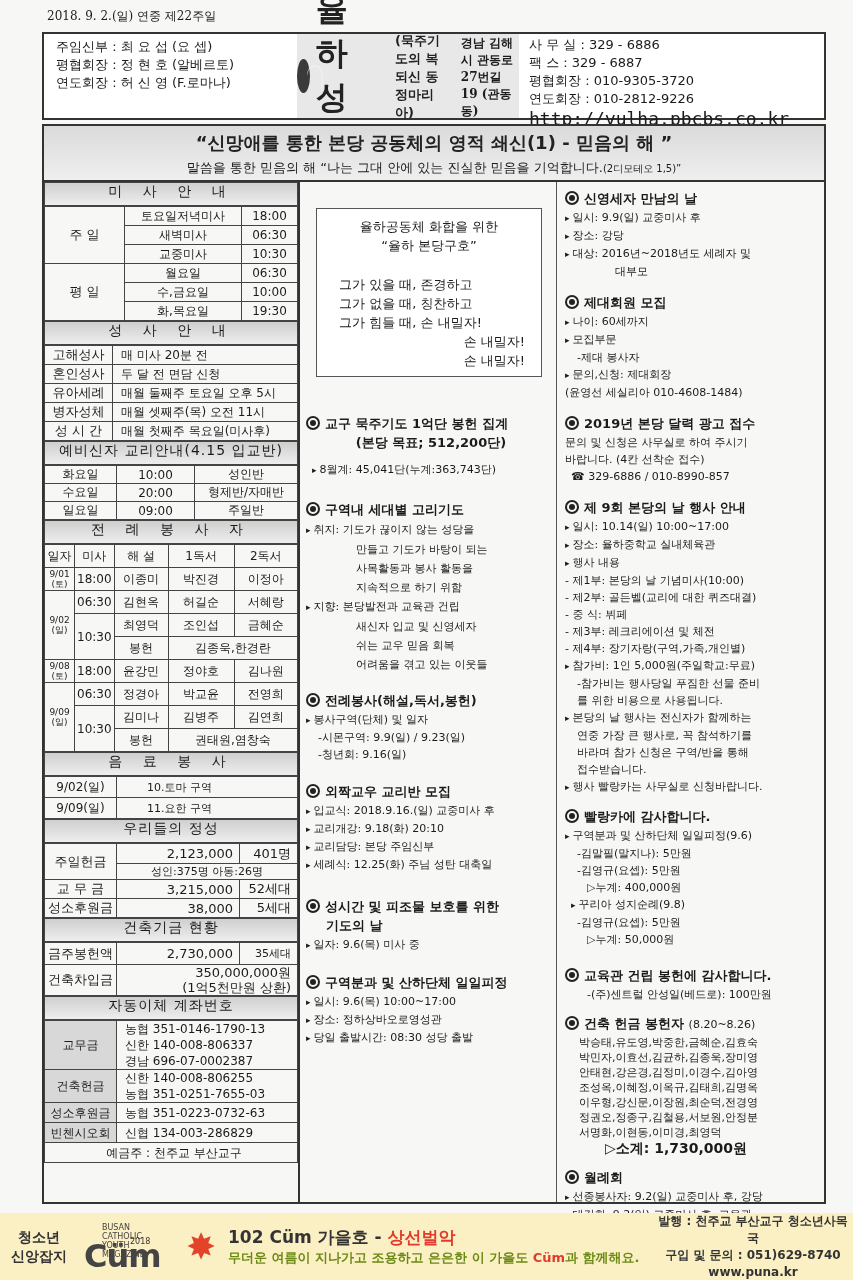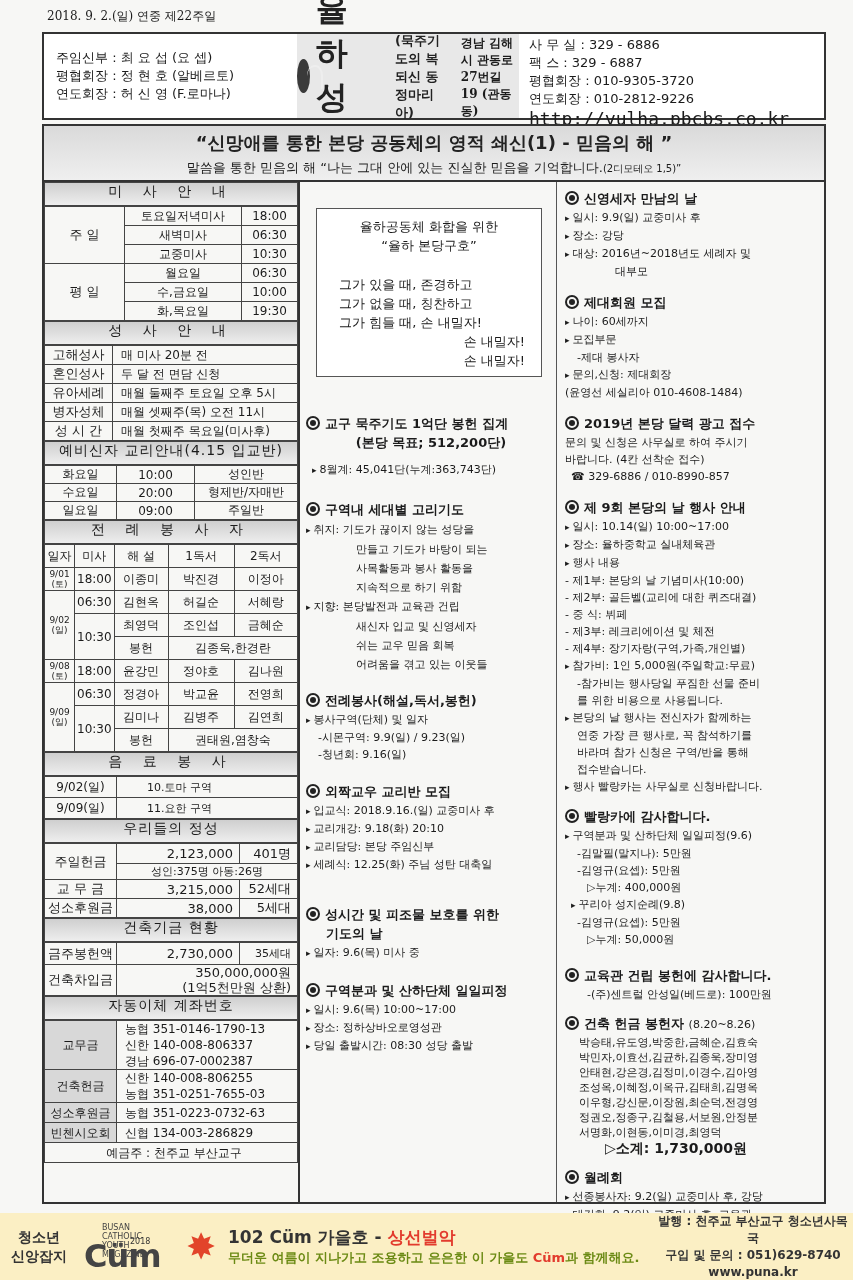--- a/index.html
+++ b/index.html
@@ -3,21 +3,21 @@
 <meta charset="utf-8">
 <style>
   * { box-sizing: border-box; margin: 0; padding: 0; }
   html, body { width: 853px; height: 1280px; background: #f7f7f5; overflow: hidden; }
   body { font-family: "DejaVu Sans", "Liberation Sans", sans-serif; color: #1b1b1b; position: relative; font-size: 12px; }
 
   .date-line { position: absolute; left: 47px; top: 8px; font-family: "DejaVu Serif", serif; font-size: 12px; }
 
   
   .header { position: absolute; left: 42px; top: 32px; width: 784px; height: 88px; border: 2px solid #333; background: #fff; display: flex; }
-  .hdr-left { width: 253px; padding: 4px 12px; display: flex; flex-direction: column; justify-content: center; font-size: 13px; }
+  .hdr-left { width: 253px; padding: 4px 12px; display: flex; flex-direction: column; justify-content: flex-start; font-size: 13px; }
   .hdr-center { width: 222px; background: #e8e8e8; display: flex; flex-direction: row; align-items: center; justify-content: center; gap: 16px; }
   .title-row { display: flex; align-items: center; gap: 6px; }
   .logo { width: 34px; height: 34px; border-radius: 50%; background: #3a3a3a; position: relative; }
   .logo::after { content: ""; position: absolute; left: 10px; top: 6px; width: 14px; height: 22px; border: 2px solid #eee; border-radius: 50% 50% 10% 60%; border-left: none; border-bottom: none; }
   .church-name { font-size: 32px; font-weight: bold; letter-spacing: 10px; color: #222; }
   .church-sub { font-size: 13px; font-weight: bold; color: #222; margin-top: 2px; }
   .church-addr { font-size: 12px; font-weight: bold; margin-top: 3px; font-family: "DejaVu Serif", serif; }
   .hdr-right { flex: 1; padding: 2px 10px; display: flex; flex-direction: column; justify-content: space-around; font-size: 13px; }
   .hdr-right .url { font-family: "DejaVu Sans Mono", monospace; font-size: 18px; }
 
@@ -384,21 +384,21 @@
     </div>
 
     <div class="art" style="margin-top:20px">
       <h3><span class="bul"></span><span>외짝교우 교리반 모집</span></h3>
       <div class="li">입교식: 2018.9.16.(일) 교중미사 후</div>
       <div class="li">교리개강: 9.18(화) 20:10</div>
       <div class="li">교리담당: 본당 주임신부</div>
       <div class="li">세례식: 12.25(화) 주님 성탄 대축일</div>
     </div>
 
-    <div class="art" style="margin-top:32px">
+    <div class="art" style="margin-top:24px">
       <h3><span class="bul"></span><span>성시간 및 피조물 보호를 위한</span></h3>
       <h3 style="padding-left:20px">기도의 날</h3>
       <div class="li">일자: 9.6(목) 미사 중</div>
     </div>
 
     <div class="art" style="margin-top:20px">
       <h3><span class="bul"></span><span>구역분과 및 산하단체 일일피정</span></h3>
       <div class="li">일시: 9.6(목) 10:00~17:00</div>
       <div class="li">장소: 정하상바오로영성관</div>
       <div class="li">당일 출발시간: 08:30 성당 출발</div>

